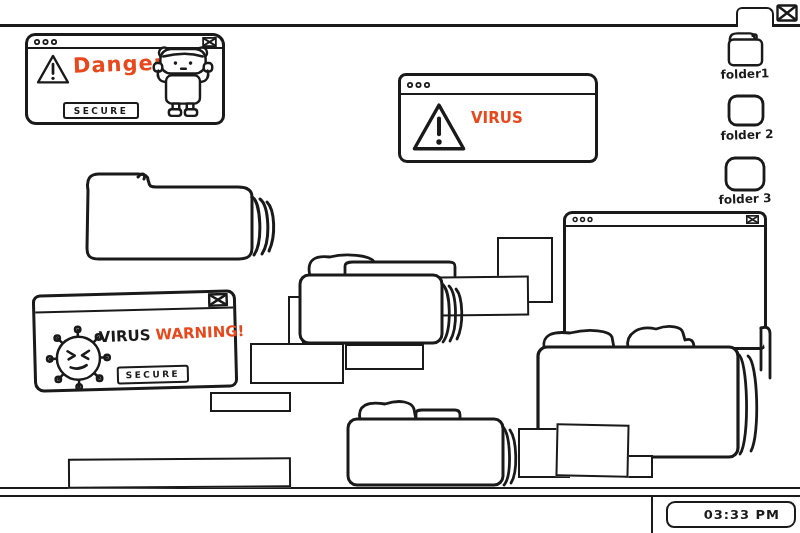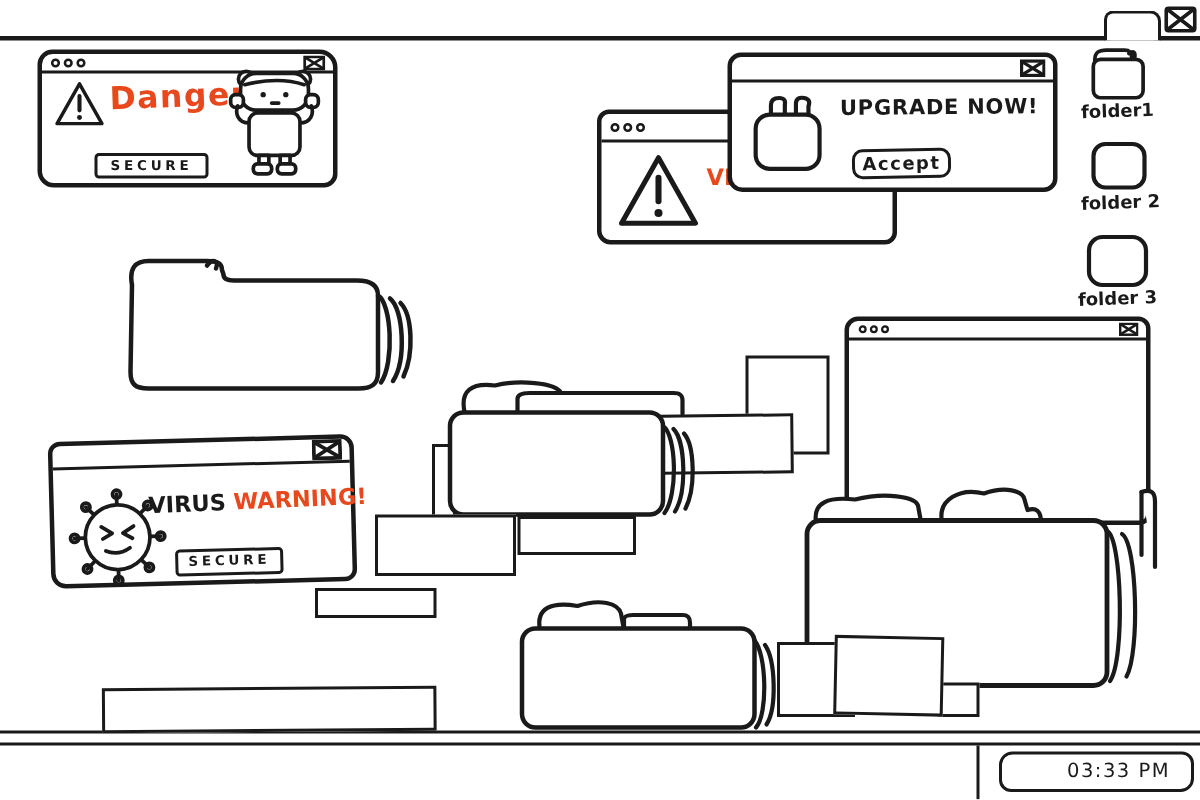--- a/index.html
+++ b/index.html
@@ -85,21 +85,21 @@
   .center-folder{ position:absolute; left:285px; top:248px; z-index:4; }
   .bottom-folder{ position:absolute; left:340px; top:398px; z-index:4; }
   .right-folder{ position:absolute; left:530px; top:320px; z-index:3; }
 
   
   .tb1{ left:0; right:0; top:487px; border-top:2.5px solid var(--ink); z-index:1; }
   .tb2{ left:0; right:0; top:495px; border-top:2.5px solid var(--ink); z-index:1; }
   .tb-div{ position:absolute; left:651px; top:497px; height:36px; border-left:2.5px solid var(--ink); z-index:1; }
   .clock{ position:absolute; left:666px; top:501px; width:130px; height:27px; background:#fff;
           border:2.5px solid var(--ink); border-radius:9px 8px 9px 8px; display:flex; align-items:center;
-          justify-content:flex-end; padding-right:14px; font-size:13px; font-weight:normal;
+          justify-content:flex-end; padding-right:14px; font-size:13px; font-weight:bold;
           letter-spacing:1px; z-index:2; }
 
   svg{ display:block; }
 </style>
 </head>
 <body>
 
 <div class="stage">
 
   <div class="line top-line"></div>
@@ -165,38 +165,20 @@
     <span class="tri">
       <svg width="56" height="53" viewBox="0 0 50 46" stroke="#1a1a1a" stroke-width="3" stroke-linejoin="round" stroke-linecap="round">
         <path d="M25 3 L47 42 L3 42 Z" fill="#fff"></path>
         <path d="M25 15 V29" fill="none" stroke-width="3.6"></path>
         <circle cx="25" cy="36" r="2.4" fill="#1a1a1a" stroke="none"></circle>
       </svg>
     </span>
     <div class="head">VIRUS</div>
   </div>
 
-  <div class="win upgrade">
-    <div class="titlebar">
-      <span class="spacer"></span>
-      <svg width="17" height="13" viewBox="0 0 16 11" fill="none" stroke="#1a1a1a" stroke-width="2">
-        <rect x="1" y="1" width="14" height="9"></rect>
-          <path d="M1.5 1.5 L14.5 9.5 M14.5 1.5 L1.5 9.5"></path>
-      </svg>
-    </div>
-    <span class="case">
-      <svg width="50" height="55" viewBox="0 0 54 58" fill="none" stroke="#1a1a1a" stroke-width="3" stroke-linecap="round" stroke-linejoin="round">
-        <path d="M14 18 V9 Q14 4 20 4 Q25 4 24 9 V16"></path>
-        <path d="M32 16 V8 Q32 3 38 4 Q43 5 41 10 V16"></path>
-        <rect x="3" y="16" width="46" height="39" rx="10" fill="#fff"></rect>
-      </svg>
-    </span>
-    <div class="head">UPGRADE NOW!</div>
-    <button class="btn">Accept</button>
-  </div>
 
   <span class="fico" style="left:725px; top:31px;">
     <svg width="40" height="37" viewBox="0 0 42 39" fill="none" stroke="#1a1a1a" stroke-width="2.6" stroke-linecap="round" stroke-linejoin="round">
       <path d="M5 10 C5 4 8 2.5 13 2.5 H26 C30 2.5 31 5 31 8 V10" fill="#fff"></path>
       <path d="M29 5 C32 2.5 34 4 33 8"></path>
       <rect x="4" y="9" width="35" height="27" rx="5" fill="#fff"></rect>
     </svg>
   </span>
   <div class="flabel" style="left:714px; top:67px;">folder1</div>
 

